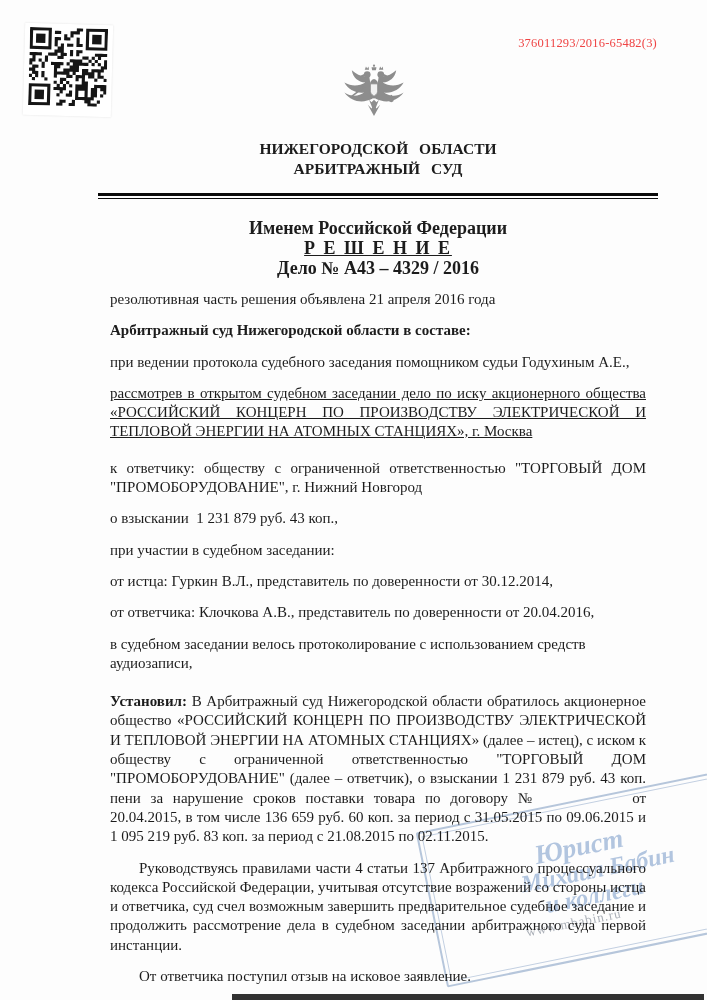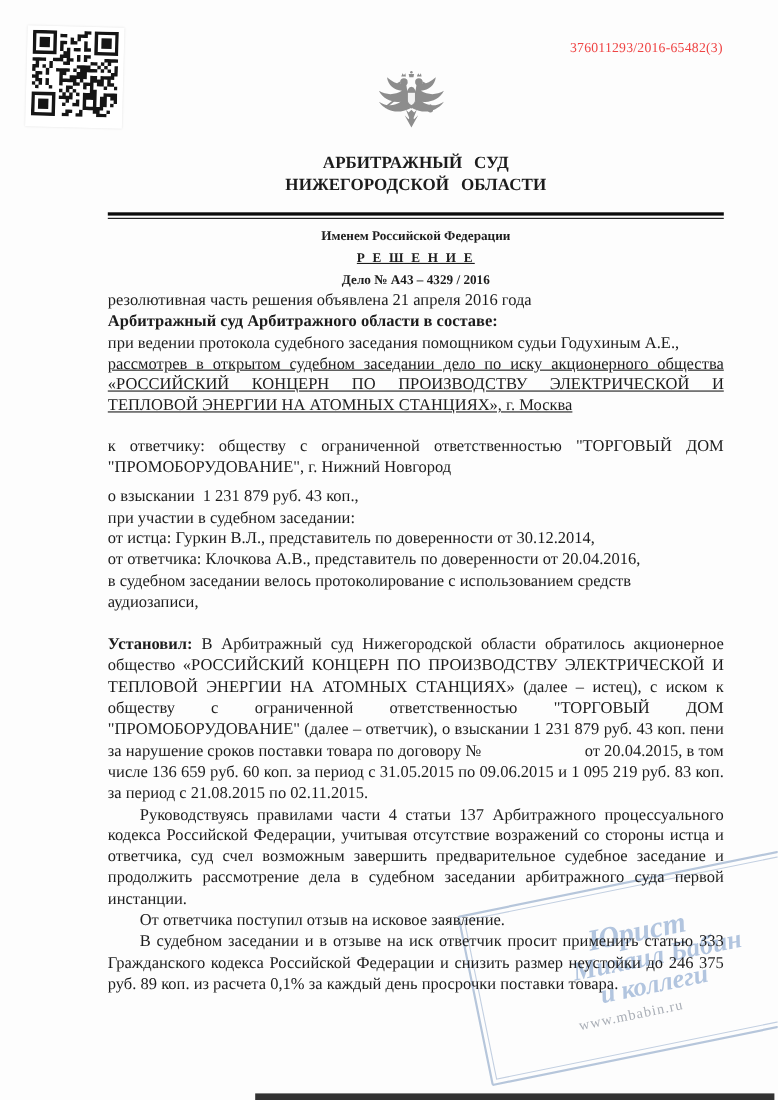--- a/index.html
+++ b/index.html
@@ -16,25 +16,25 @@
   
   .doc-number{top:36px;right:50px;font-size:12.5px;color:#ef4444;letter-spacing:.2px;}
   
   .emblem{left:337px;top:62px;width:74px;height:72px;z-index:0;}
   
   .content{position:absolute;left:98px;top:0;width:560px;z-index:2;}
   .center{text-align:center;}
   .bold{font-weight:bold;}
   .court-name{margin-top:139px;font-size:15.5px;font-weight:bold;line-height:19.5px;word-spacing:7px;}
   .rule{margin-top:15px;height:2px;border-top:3px solid #0a0a0a;border-bottom:1px solid #0a0a0a;}
-  .subhead{margin-top:5px;font-size:12px;font-weight:bold;line-height:20px;}
+  .subhead{margin-top:19px;font-size:18px;font-weight:bold;line-height:20px;}
   .decision-title{letter-spacing:2px;text-decoration:underline;}
   .city-date{display:flex;justify-content:space-between;font-weight:bold;font-size:15.5px;margin-top:0px;}
   .body-text{font-size:15px;line-height:19.3px;}
-  .body-text p{margin:0;}
+  .body-text p{margin:12px;}
   p.just{text-align:justify;}
   p.ind{text-indent:29px;}
   .gap-after-intro{margin-bottom:17px !important;text-decoration:underline;}
   .gap-after-def{margin-bottom:7px !important;}
   .gap-after-audio{margin-bottom:19px !important;}
   .num-gap{display:inline-block;width:94px;}
   
   .stamp{left:428px;top:797px;width:338px;height:154px;transform:rotate(-11.5deg);
     transform-origin:center;z-index:1;border:2px solid #b6c6db;border-radius:2px;}
   .stamp-inner{position:absolute;inset:3px;border:1px solid #c2cfe1;
@@ -95,36 +95,36 @@
       <circle cx="88" cy="58" r="4"></circle>
         <rect x="86.8" y="50" width="2.4" height="6"></rect>
     </g>
 
     <path d="M54 32h12v12c0 5-6 8-6 8s-6-3-6-8z" fill="#f2f2f2" stroke="#8d8d8d" stroke-width="1.5"></path>
   </svg>
 </div>
 
 <div class="content">
   <div class="center court-name">
+    <div>НИЖЕГОРОДСКОЙ ОБЛАСТИ</div>
     <div>АРБИТРАЖНЫЙ СУД</div>
-    <div>НИЖЕГОРОДСКОЙ ОБЛАСТИ</div>
   </div>
 
   <div class="rule"></div>
 
   <div class="center subhead">
     <div>Именем Российской Федерации</div>
     <div class="decision-title">Р Е Ш Е Н И Е</div>
     <div>Дело № А43 – 4329 / 2016</div>
   </div>
 
 
   <div class="body-text">
     <p>резолютивная часть решения объявлена 21 апреля 2016 года</p>
-    <p class="bold">Арбитражный суд Арбитражного области в составе:</p>
+    <p class="bold">Арбитражный суд Нижегородской области в составе:</p>
     <p>при ведении протокола судебного заседания помощником судьи Годухиным А.Е.,</p>
     <p class="just gap-after-intro">рассмотрев в открытом судебном заседании дело по иску акционерного общества «РОССИЙСКИЙ КОНЦЕРН ПО ПРОИЗВОДСТВУ ЭЛЕКТРИЧЕСКОЙ И ТЕПЛОВОЙ ЭНЕРГИИ НА АТОМНЫХ СТАНЦИЯХ», г. Москва</p>
     <p class="just gap-after-def">к ответчику: обществу с ограниченной ответственностью "ТОРГОВЫЙ ДОМ "ПРОМОБОРУДОВАНИЕ", г. Нижний Новгород</p>
     <p>о взыскании&nbsp; 1 231 879 руб. 43 коп.,</p>
     <p>при участии в судебном заседании:</p>
     <p>от истца: Гуркин В.Л., представитель по доверенности от 30.12.2014,</p>
     <p>от ответчика: Клочкова А.В., представитель по доверенности от 20.04.2016,</p>
     <p class="gap-after-audio">в судебном заседании велось протоколирование с использованием средств аудиозаписи,</p>
 
     <p class="just"><b>Установил:</b><span> В Арбитражный суд Нижегородской области обратилось акционерное общество «РОССИЙСКИЙ КОНЦЕРН ПО ПРОИЗВОДСТВУ ЭЛЕКТРИЧЕСКОЙ И ТЕПЛОВОЙ ЭНЕРГИИ НА АТОМНЫХ СТАНЦИЯХ» (далее – истец), с иском к обществу с ограниченной ответственностью "ТОРГОВЫЙ ДОМ "ПРОМОБОРУДОВАНИЕ" (далее – ответчик), о взыскании 1 231 879 руб. 43 коп. пени за нарушение сроков поставки товара по договору №</span><span class="num-gap"></span><span>от 20.04.2015, в том числе 136 659 руб. 60 коп. за период с 31.05.2015 по 09.06.2015 и 1 095 219 руб. 83 коп. за период с 21.08.2015 по 02.11.2015.</span></p>

